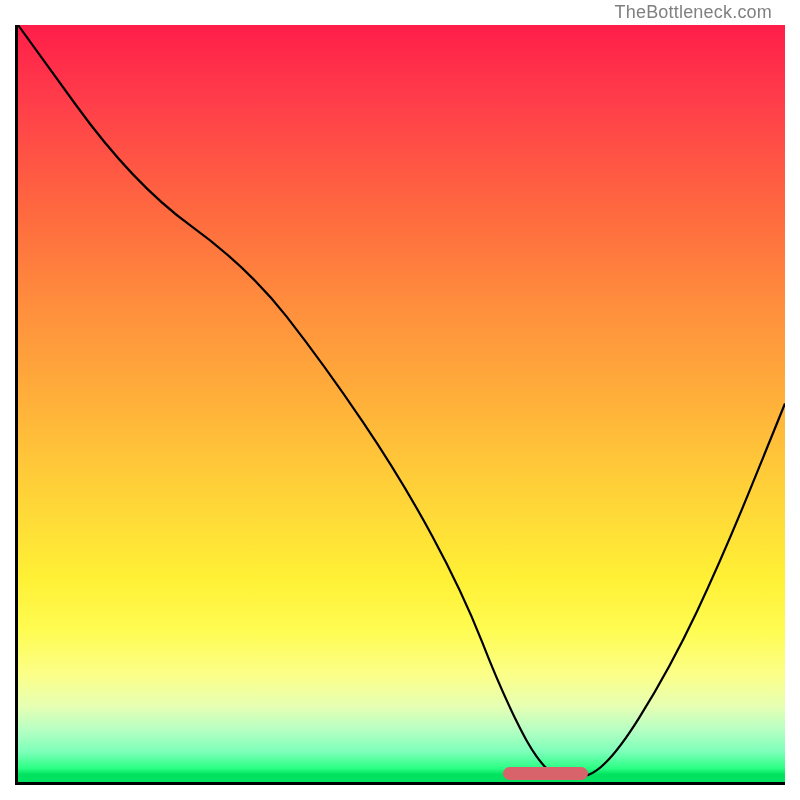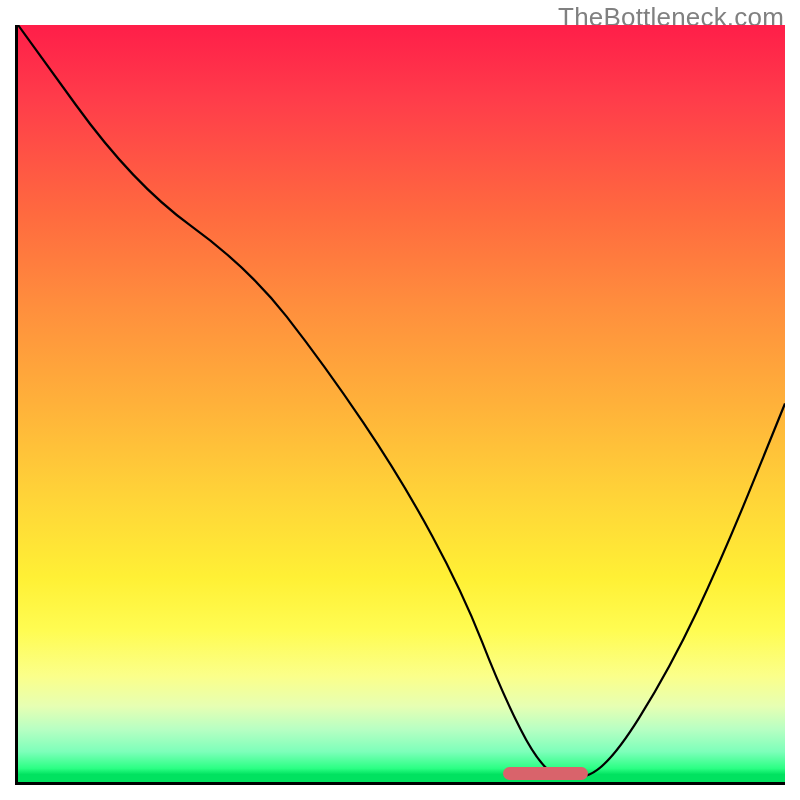--- a/index.html
+++ b/index.html
@@ -64,23 +64,23 @@
   }
   .marker {
     position: absolute;
     height: 13px;
     background: #d9636b;
     border-radius: 7px;
   }
   .watermark {
     position: absolute;
     top: 2px;
-    right: 16px;
+    right: 28px;
     font-family: Arial, Helvetica, sans-serif;
-    font-size: 26px;
+    font-size: 18px;
     color: #808080;
     letter-spacing: 0.2px;
   }
 </style>
 </head>
 <body>
 
 <div class="watermark">TheBottleneck.com</div>
 
 <div class="frame">

